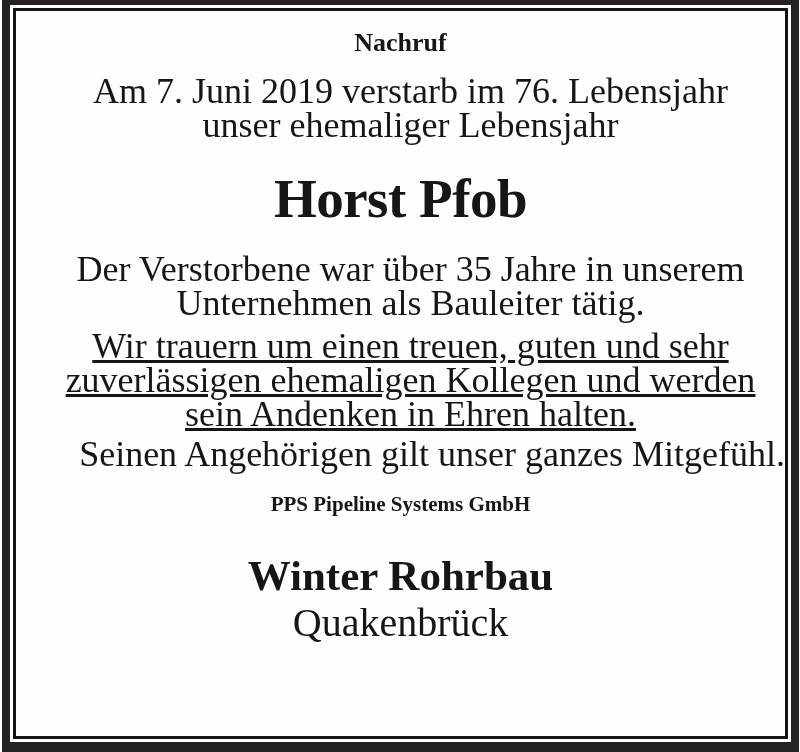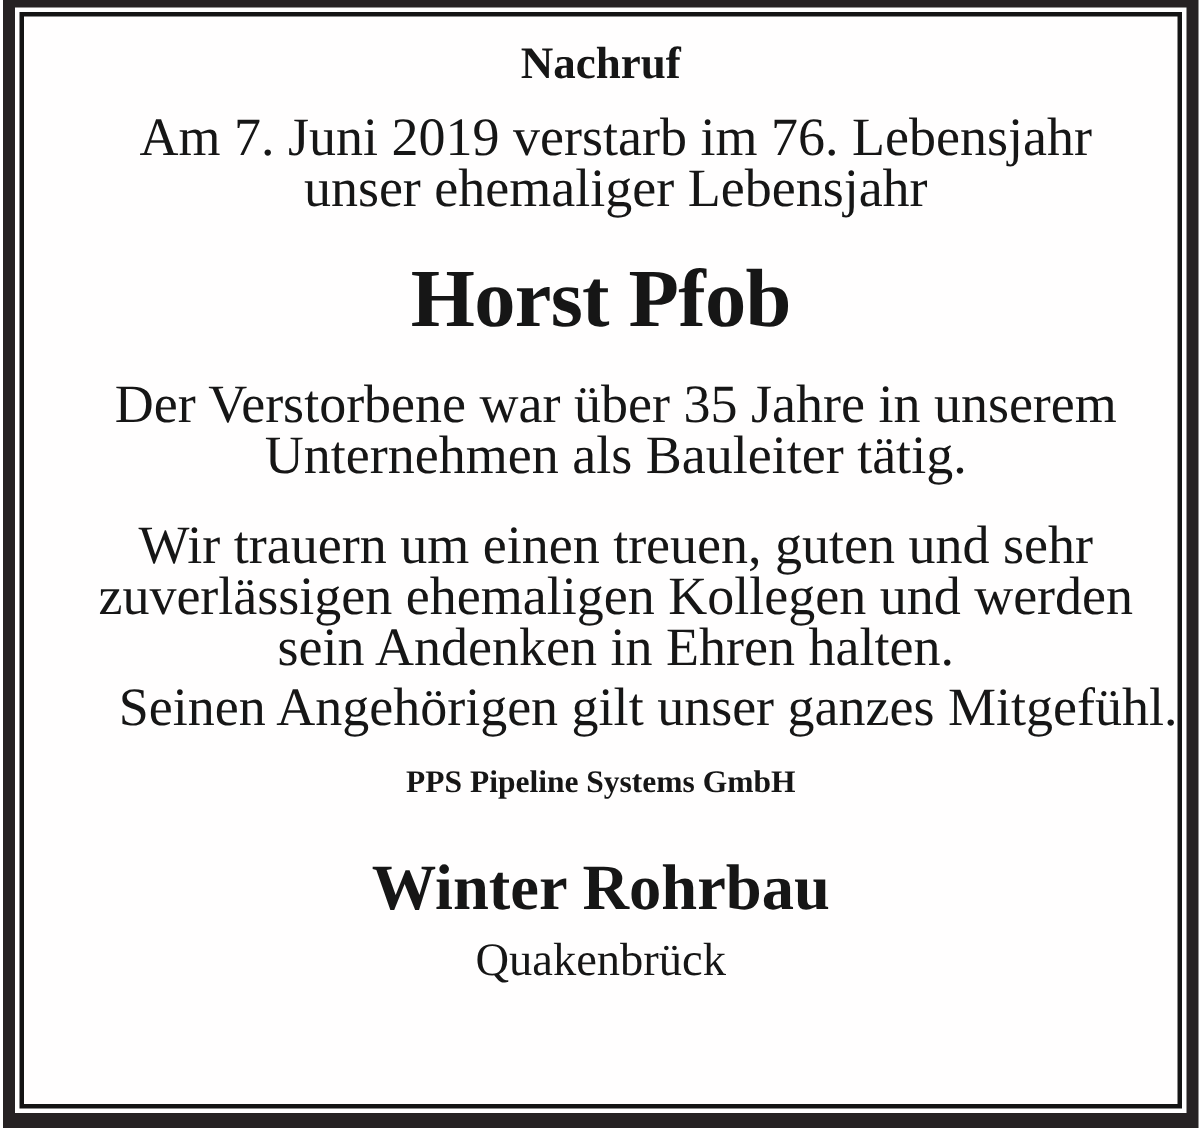--- a/index.html
+++ b/index.html
@@ -40,42 +40,42 @@
     box-sizing: border-box;
   }
   .content {
     position: absolute;
     inset: 0;
     text-align: center;
     padding-top: 13px;
     box-sizing: border-box;
   }
   .title {
-    font-size: 30px;
+    font-size: 26px;
     line-height: 38px;
     font-weight: bold;
     margin: 0;
   }
   .body-line {
     font-size: 36px;
     line-height: 34px;
     font-weight: normal;
     padding-left: 20px;
   }
   .para { margin: 0; }
   .intro       { margin-top: 12px; }
   .name {
     font-size: 55px;
     line-height: 76px;
     font-weight: bold;
     letter-spacing: -0.5px;
     margin-top: 19px;
   }
   .service     { margin-top: 15px; }
-  .tribute     { margin-top: 26px; }
+  .tribute     { margin-top: 9px; text-decoration: underline; }
   .condolence  { margin-top: 6px; text-align: right; }
   .signatories {
     margin-top: 20px;
     font-size: 33px;
     line-height: 38px;
     font-weight: bold;
   }
   .company {
     margin-top: 14px;
     font-size: 21px;
@@ -83,21 +83,21 @@
     font-weight: bold;
   }
   .company2 {
     margin-top: 28px;
     font-size: 43px;
     line-height: 50px;
     font-weight: bold;
   }
   .location {
     margin-top: 4px;
-    font-size: 31px;
+    font-size: 40px;
     line-height: 36px;
     font-weight: normal;
   }
 </style>
 </head>
 <body>
 
 <div class="sheet">
   <div class="outer-band"></div>
   <div class="inner-band">

